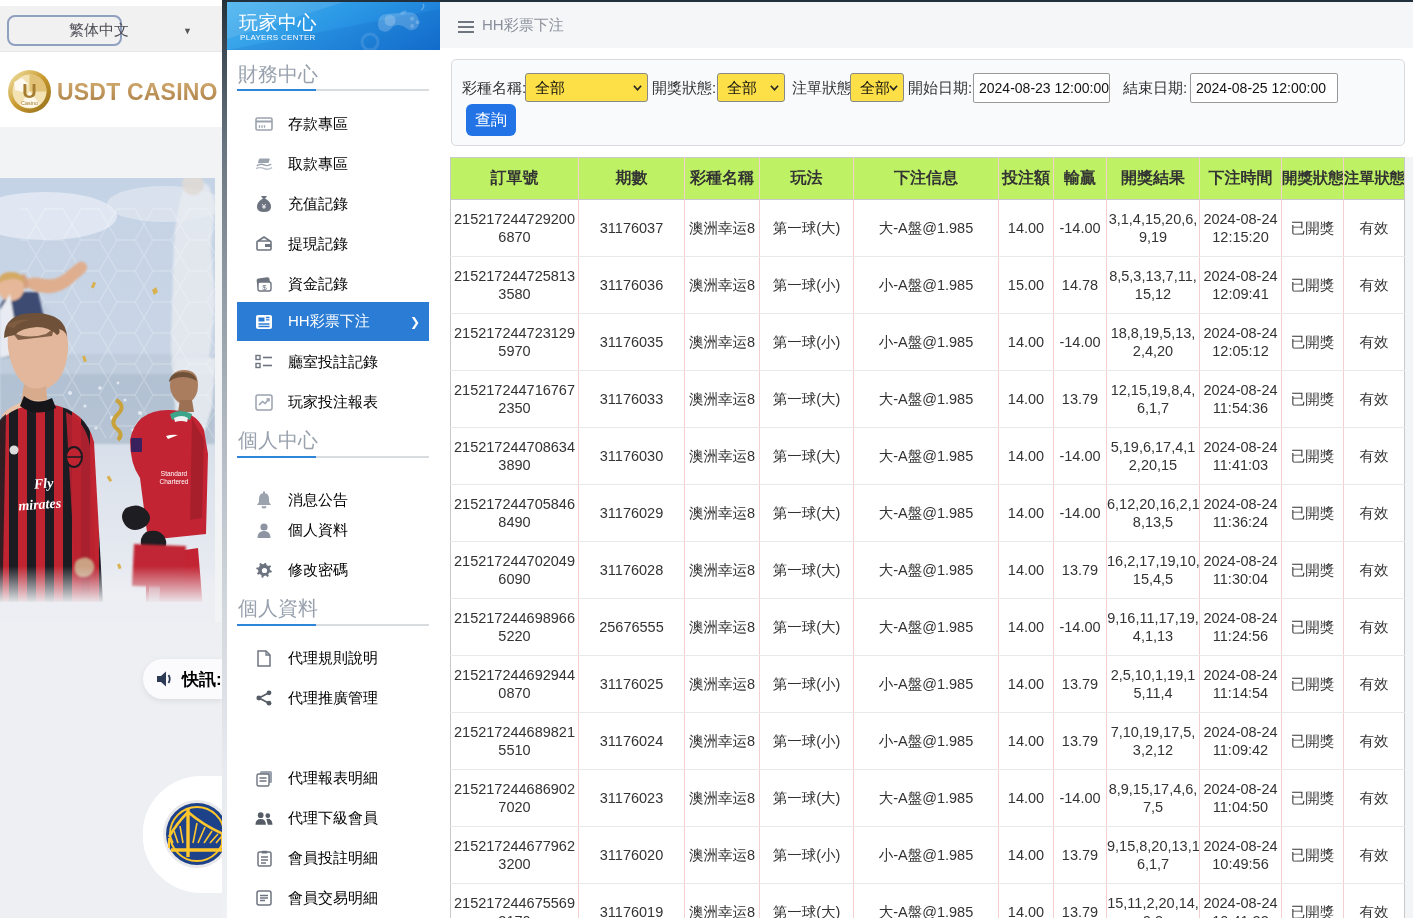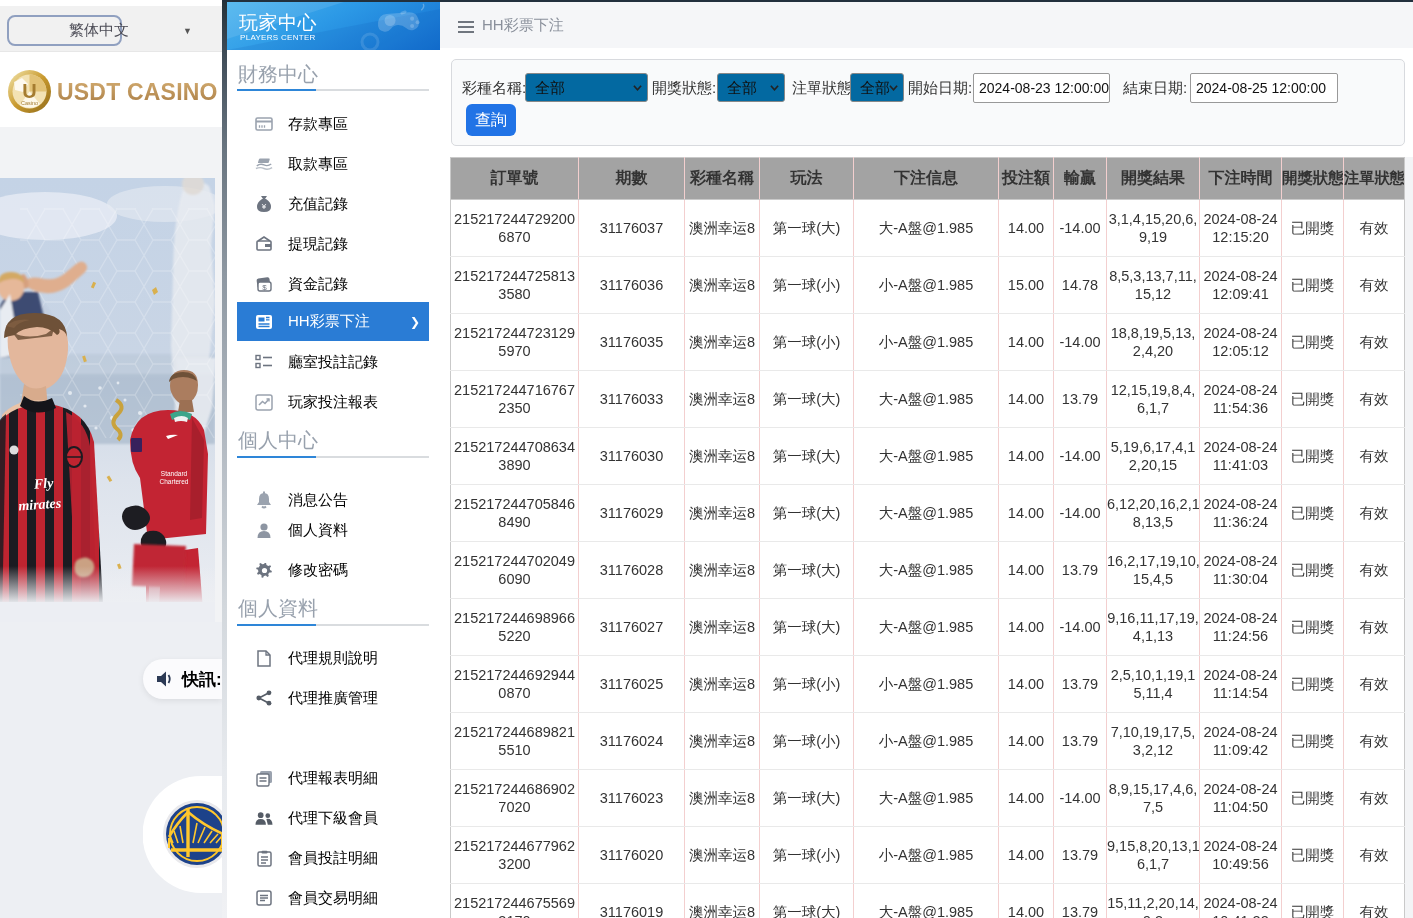--- a/index.html
+++ b/index.html
@@ -44,32 +44,32 @@
   #main { left:440px; top:0; width:973px; height:918px; background:#fff; }
   #topstrip { left:222px; top:0; width:1191px; height:2px; background:#22303d; z-index:9; }
   #main-topbar { left:0; top:2px; width:973px; height:46px; background:#f5f6f8; }
   #main-topbar .ttl { position:absolute; left:42px; top:14px; font-size:15px; color:#8a909b; }
   #ham { position:absolute; left:18px; top:19px; width:16px; height:13px; }
   #ham i { position:absolute; left:0; width:16px; height:2px; background:#70767f; }
 
   #fpanel { left:10.5px; top:59px; width:954.5px; height:86.5px; background:#f9fafb;
             border:1px solid #d8dade; border-radius:5px; }
   .flabel { position:absolute; top:73px; height:29px; line-height:29px; font-size:15px; color:#333; }
-  .fsel { position:absolute; top:73px; height:29px; background:#0369a1; border:1px solid #888;
+  .fsel { position:absolute; top:73px; height:29px; background:#fde047; border:1px solid #888;
           border-radius:3px; font-size:15px; color:#111; line-height:27px; padding-left:9px; }
   .fsel .car { position:absolute; right:5px; top:9px; width:9px; height:9px; }
   .finput { position:absolute; top:73px; height:30px; background:#fff; border:1px solid #999;
             border-radius:2px; font-size:14px; color:#111; line-height:28px; padding-left:5px; white-space:nowrap; overflow:hidden; }
   #qbtn { position:absolute; left:26px; top:104px; width:50px; height:32px; background:#2173e6;
           border-radius:6px; color:#fff; font-size:16px; text-align:center; line-height:32px; }
 
   
   #tbl { position:absolute; left:10px; top:157px; width:954px; border-collapse:collapse;
          table-layout:fixed; font-size:14.5px; color:#333; text-align:center; }
-  #tbl th { background:#a3a3a3; font-weight:bold; font-size:16px; height:42px; white-space:nowrap; overflow:hidden;
+  #tbl th { background:#bef264; font-weight:bold; font-size:16px; height:42px; white-space:nowrap; overflow:hidden;
             border-top:1px solid #c9c9c9; border-bottom:1px solid #c9c9c9; }
   #tbl td { height:57px; line-height:18px; border-bottom:1px solid #e9e9e9; overflow:hidden; white-space:nowrap; }
   #tbl th, #tbl td { border-left:1px solid #f3cfcf; border-right:1px solid #f3cfcf; padding:0; }
   #tbl th:first-child, #tbl td:first-child { border-left:1px solid #c9c9c9; }
   #tbl th:last-child, #tbl td:last-child { border-right:1px solid #c9c9c9; }
 </style>
 </head>
 <body>
 <div id="page">
 
@@ -541,21 +541,21 @@
             <td>大-A盤@1.985</td>
             <td>14.00</td>
             <td>13.79</td>
             <td>16,2,17,19,10,<br>15,4,5</td>
             <td>2024-08-24<br>11:30:04</td>
             <td>已開獎</td>
             <td>有效</td>
           </tr>
       <tr>
             <td>215217244698966<br>5220</td>
-            <td>31176027</td>
+            <td>25676555</td>
             <td>澳洲幸运8</td>
             <td>第一球(大)</td>
             <td>大-A盤@1.985</td>
             <td>14.00</td>
             <td>-14.00</td>
             <td>9,16,11,17,19,<br>4,1,13</td>
             <td>2024-08-24<br>11:24:56</td>
             <td>已開獎</td>
             <td>有效</td>
           </tr>

